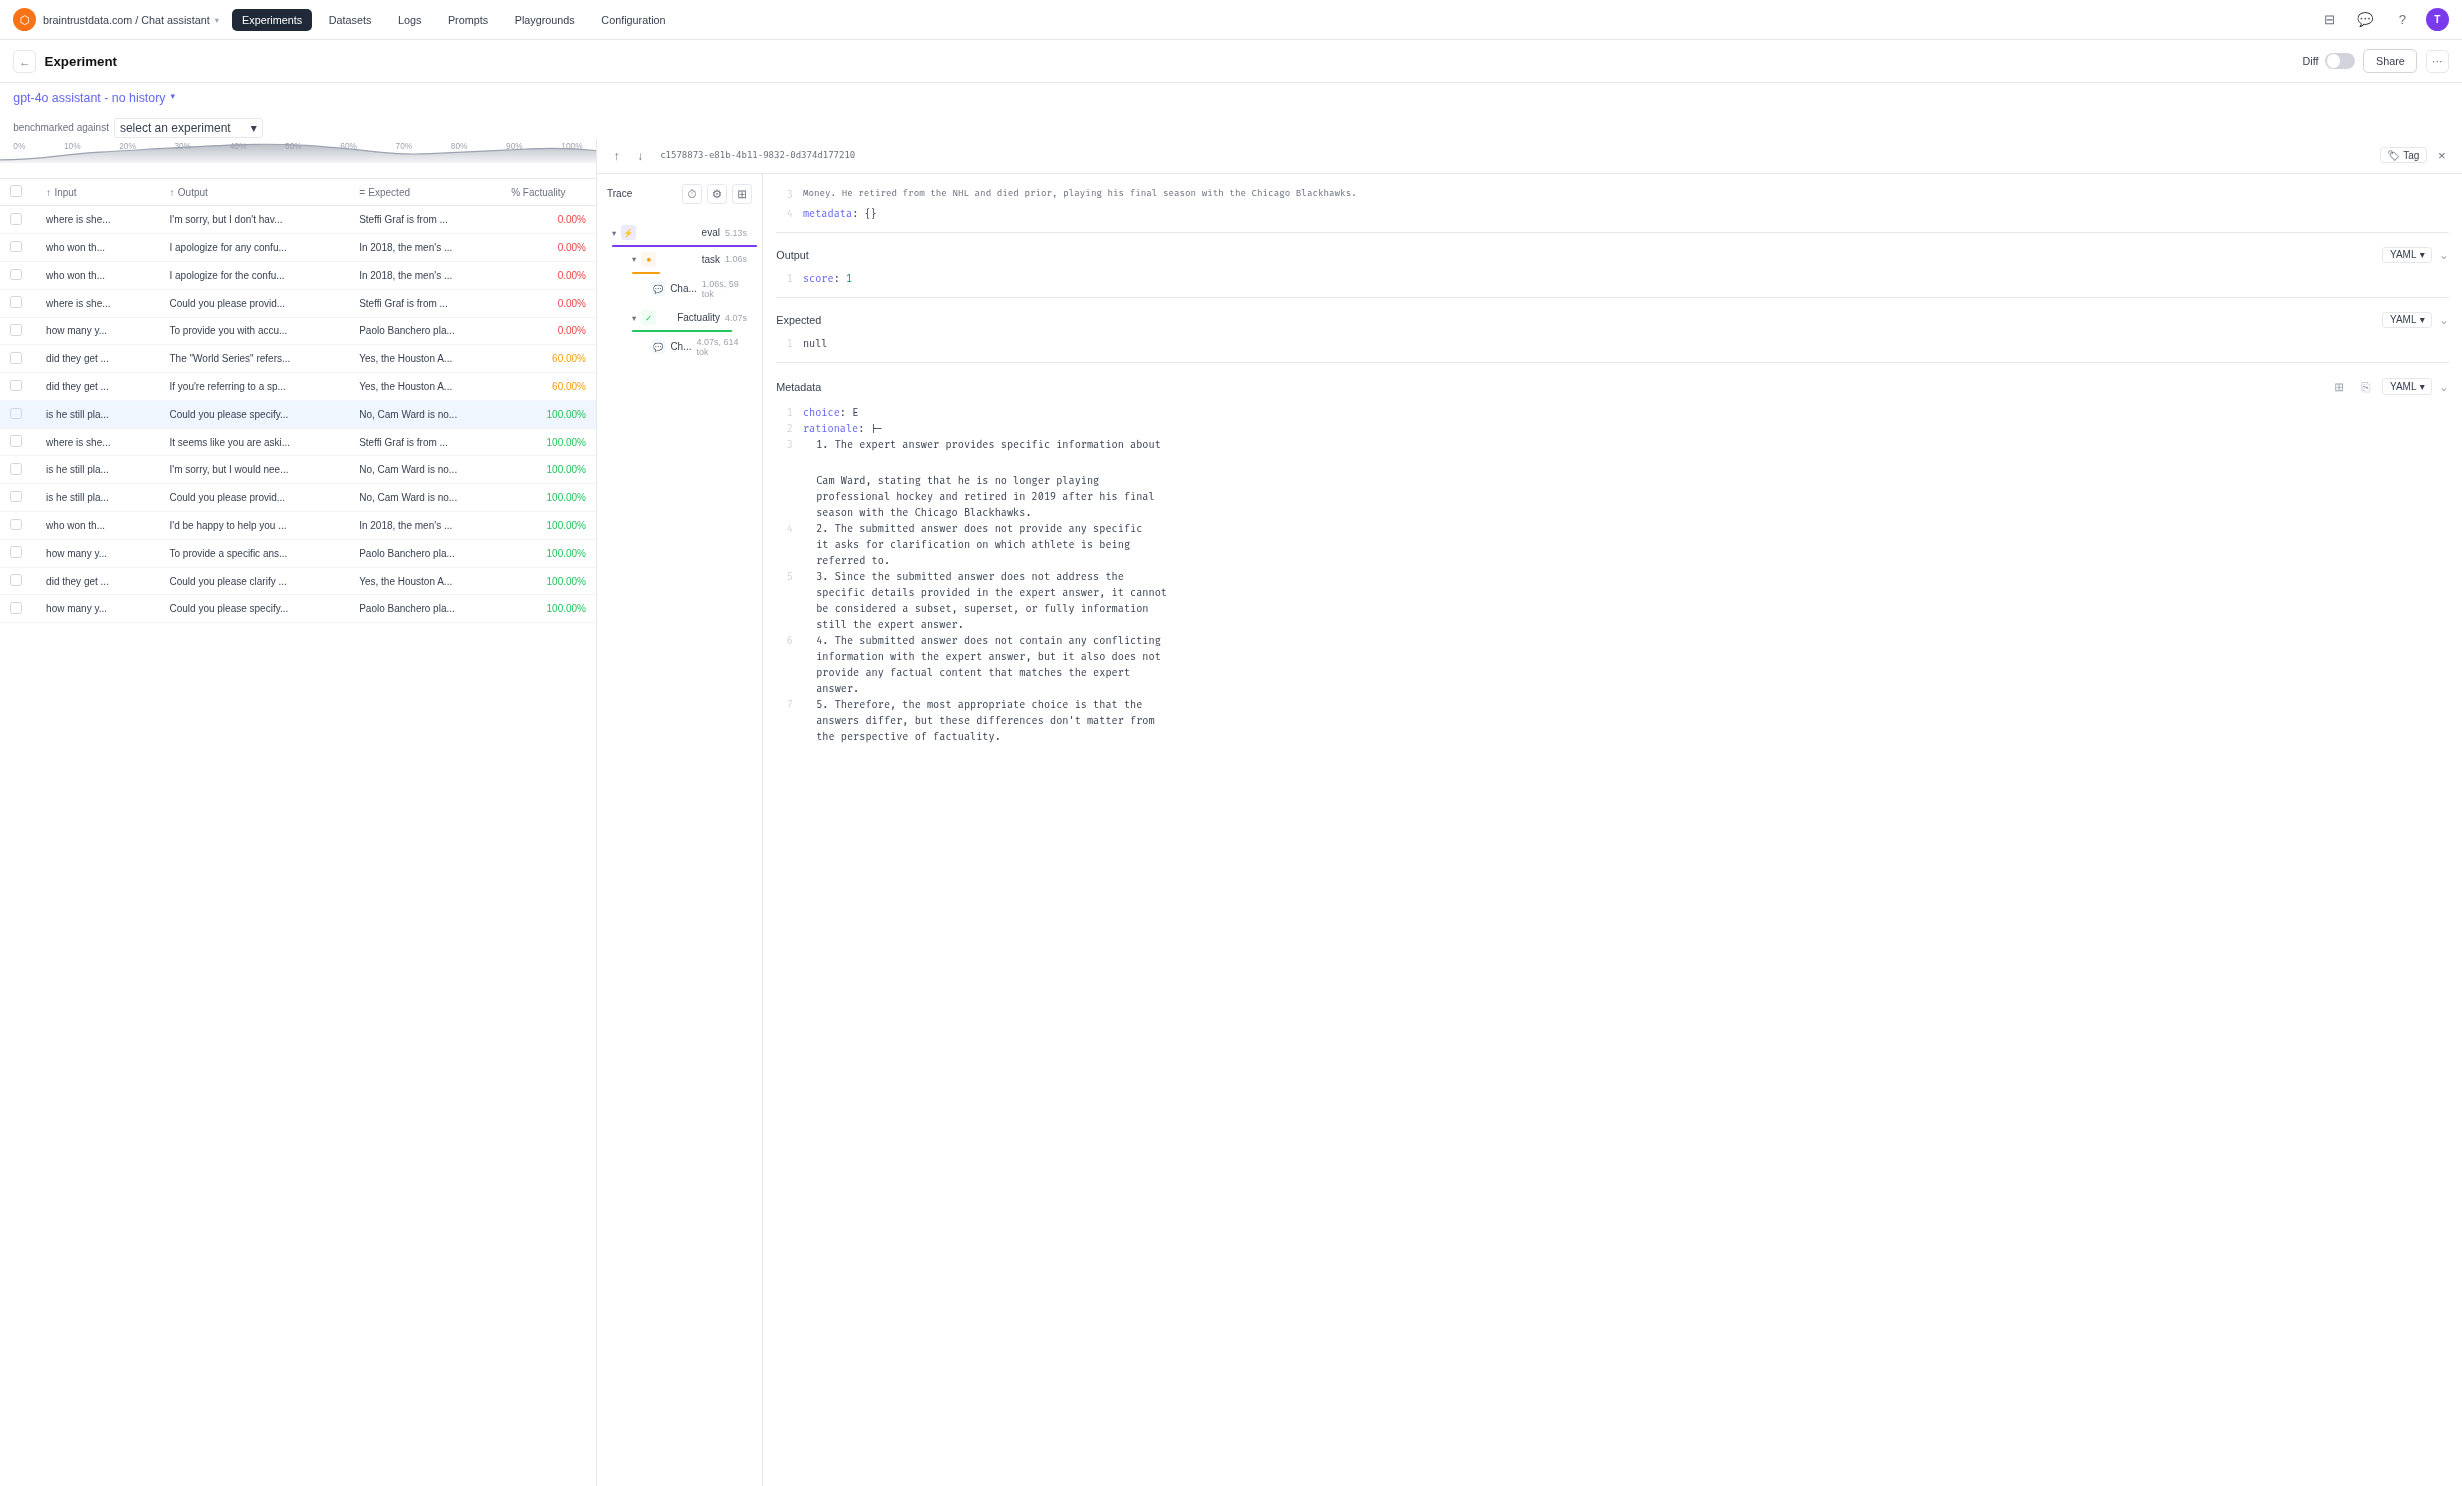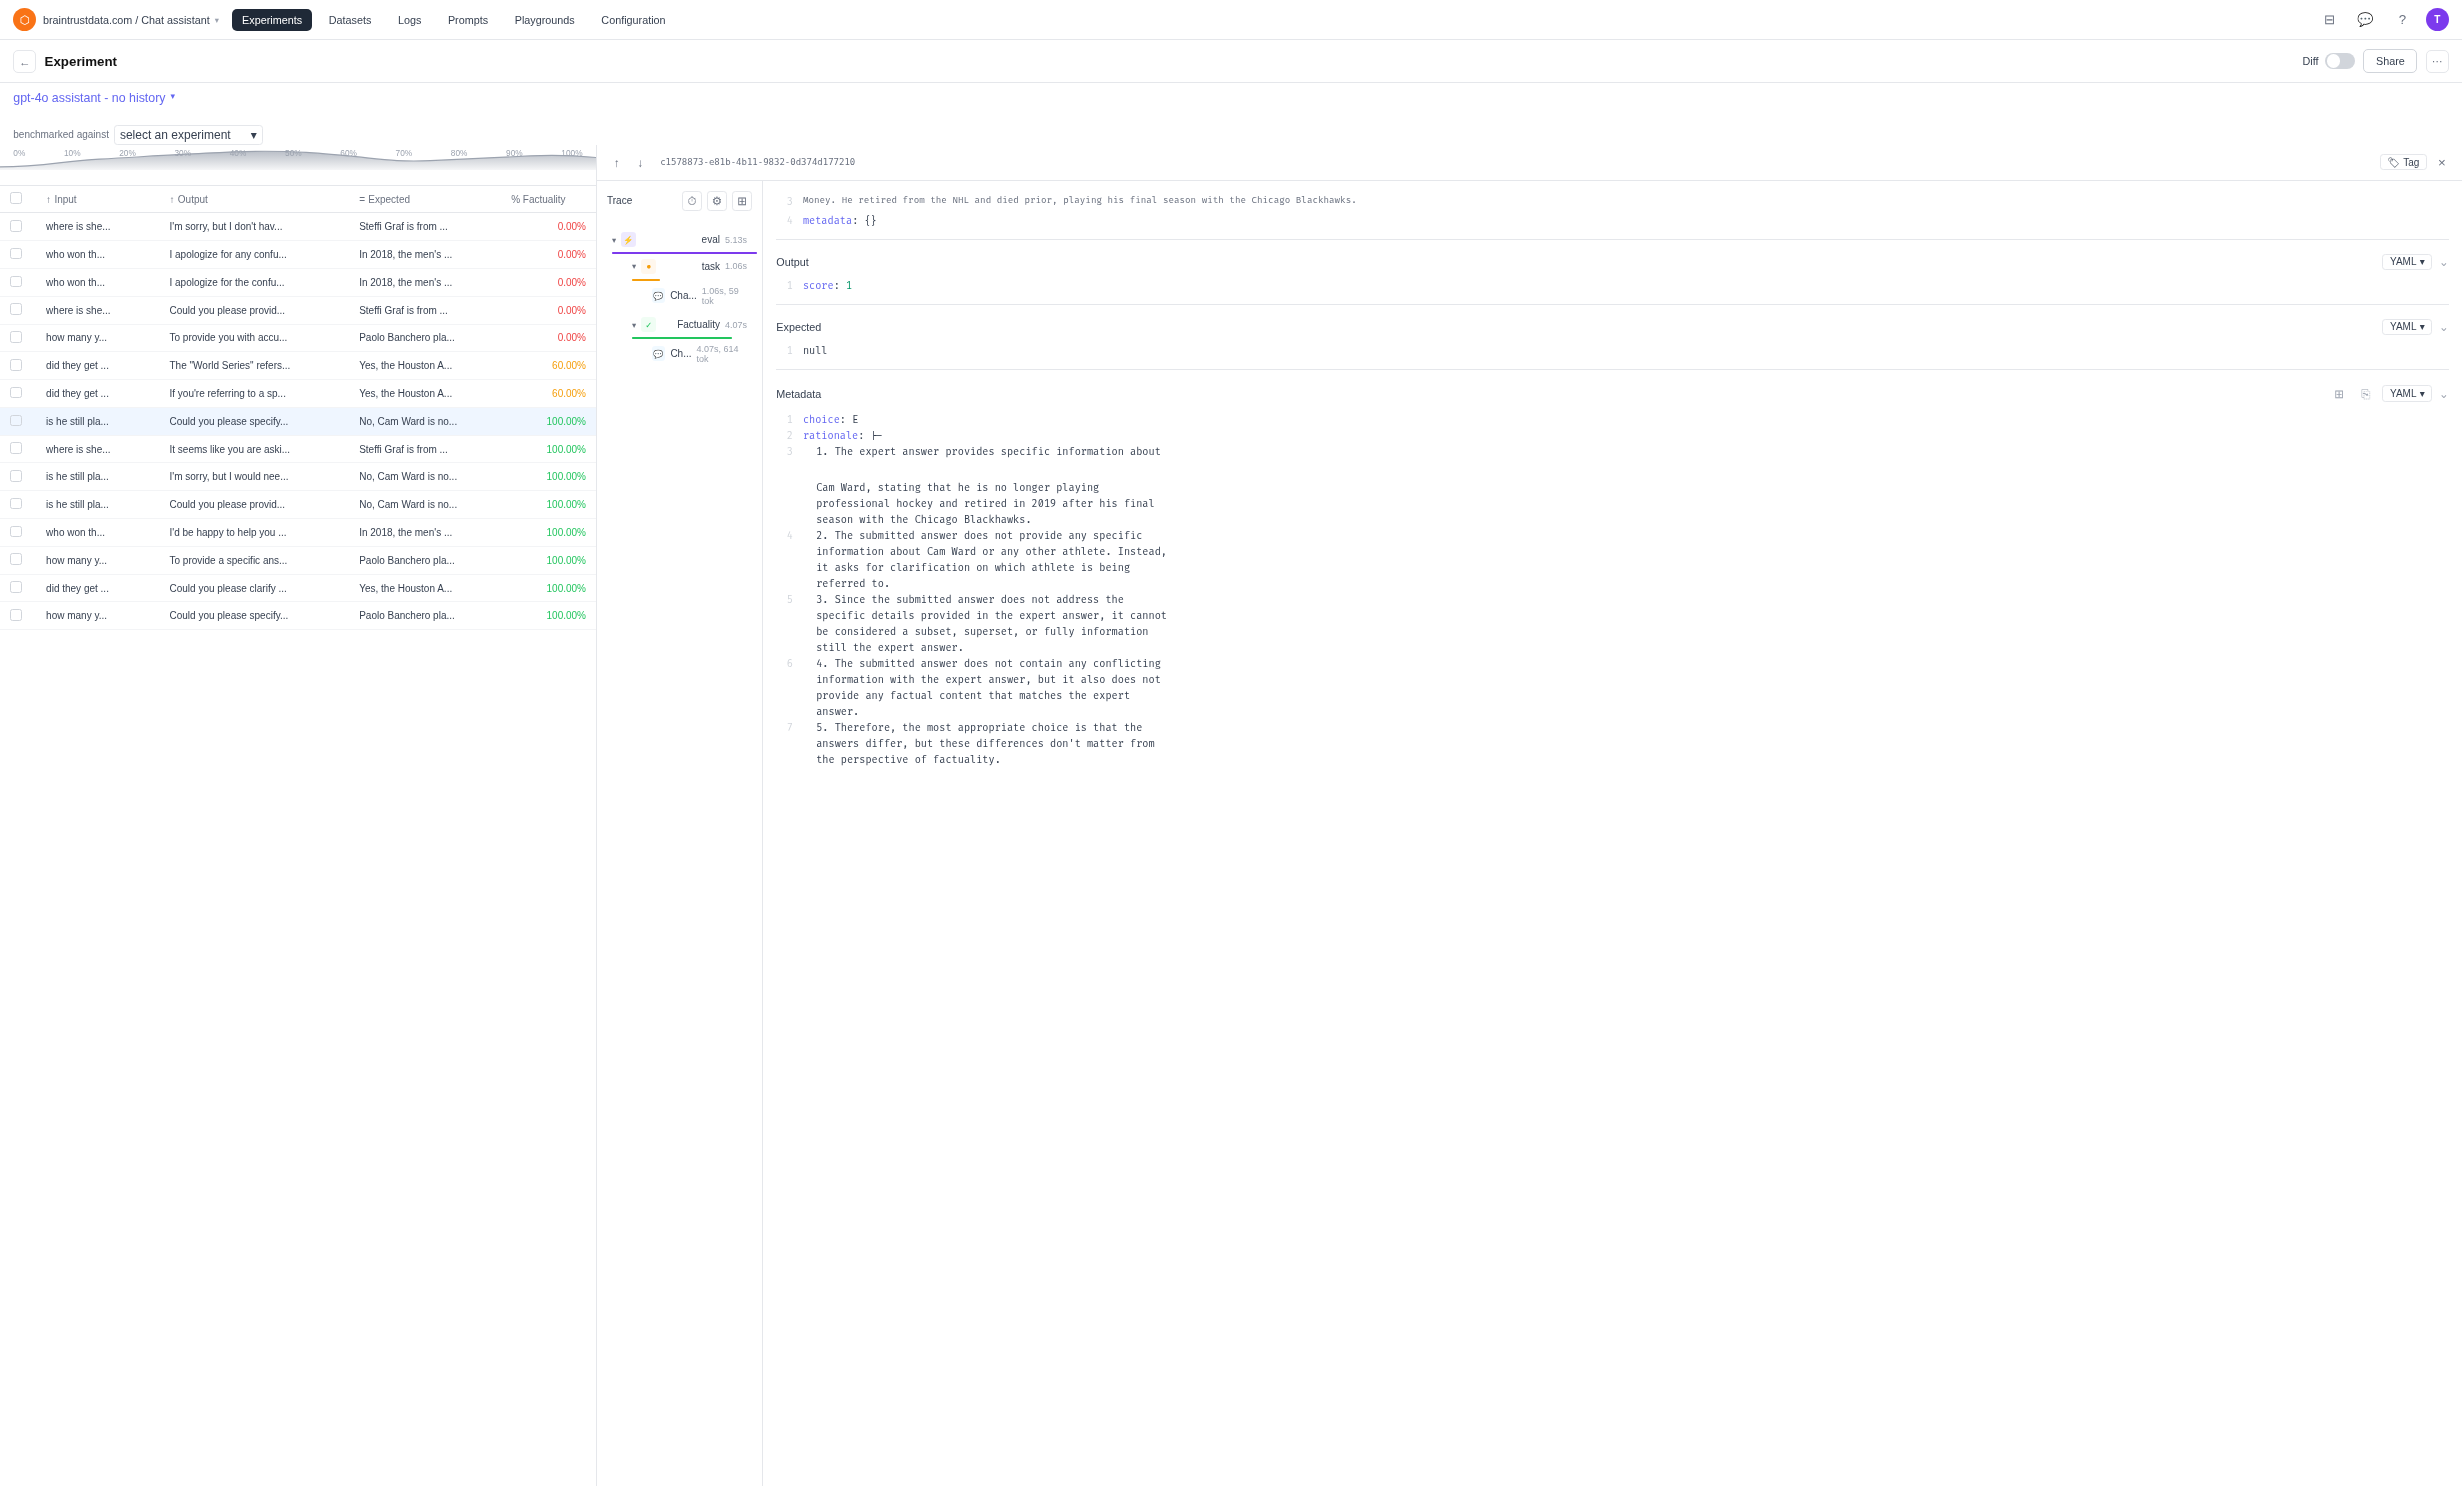--- a/index.html
+++ b/index.html
@@ -34,21 +34,21 @@
     .toggle-knob { width: 13.3px; height: 13.3px; background: #fff; border-radius: 50%; position: absolute; top: 1.7px; left: 1.7px; transition: left 0.2s; }
     .share-btn { padding: 5px 11.6px; background: #fff; border: 0.8px solid #d1d5db; border-radius: 5px; font-size: 10.8px; cursor: pointer; color: #374151; }
     .more-btn { width: 23px; height: 23px; display: flex; align-items: center; justify-content: center; cursor: pointer; color: #6b7280; border-radius: 5px; border: 0.8px solid #e5e7eb; }
 
     
     .exp-info {
       padding: 8.3px 13.3px 0 13.3px; background: #fff;
     }
     .exp-name { display: flex; align-items: flex-start; gap: 5px; color: #6366f1; font-size: 12.4px; font-weight: 500; cursor: pointer; }
     .exp-name-chevron { font-size: 9px; color: #6366f1; }
-    .exp-benchmark { display: flex; align-items: center; gap: 5px; font-size: 10px; color: #6b7280; margin-top: 20px; }
+    .exp-benchmark { display: flex; align-items: center; gap: 5px; font-size: 10px; color: #6b7280; margin-top: 13px; }
     .select-exp { display: flex; align-items: center; gap: 20px; cursor: pointer; color: #374151; font-size: 12px; border: 0.8px solid #e5e7eb; border-radius: 3.3px; padding: 1.7px 5px; }
 
     
     .main-layout { display: flex; height: calc(100vh - 40px - 43px - 50px); }
 
     
     .table-area { flex: 0 0 597px; border-right: 0.8px solid #e5e7eb; overflow: hidden; display: flex; flex-direction: column; }
 
     
     .chart-area { height: 41px; border-bottom: 0.8px solid #e5e7eb; position: relative; background: #fff; padding: 0 13.3px; }
@@ -512,24 +512,20 @@
           <div class="code-line">
             <span class="code-line-num"></span>
             <span class="code-content" style="padding-left:13.3px;">season with the Chicago Blackhawks.</span>
           </div>
           <div class="code-line">
             <span class="code-line-num">4</span>
             <span class="code-content" style="padding-left:13.3px;">2. The submitted answer does not provide any specific</span>
           </div>
           <div class="code-line">
             <span class="code-line-num"></span>
-            <span class="code-content" style="padding-left:13.3px;">information about Cam Ward or any other athlete. Instead,</span>
-          </div>
-          <div class="code-line">
-            <span class="code-line-num"></span>
             <span class="code-content" style="padding-left:13.3px;">it asks for clarification on which athlete is being</span>
           </div>
           <div class="code-line">
             <span class="code-line-num"></span>
             <span class="code-content" style="padding-left:13.3px;">referred to.</span>
           </div>
           <div class="code-line">
             <span class="code-line-num">5</span>
             <span class="code-content" style="padding-left:13.3px;">3. Since the submitted answer does not address the</span>
           </div>

